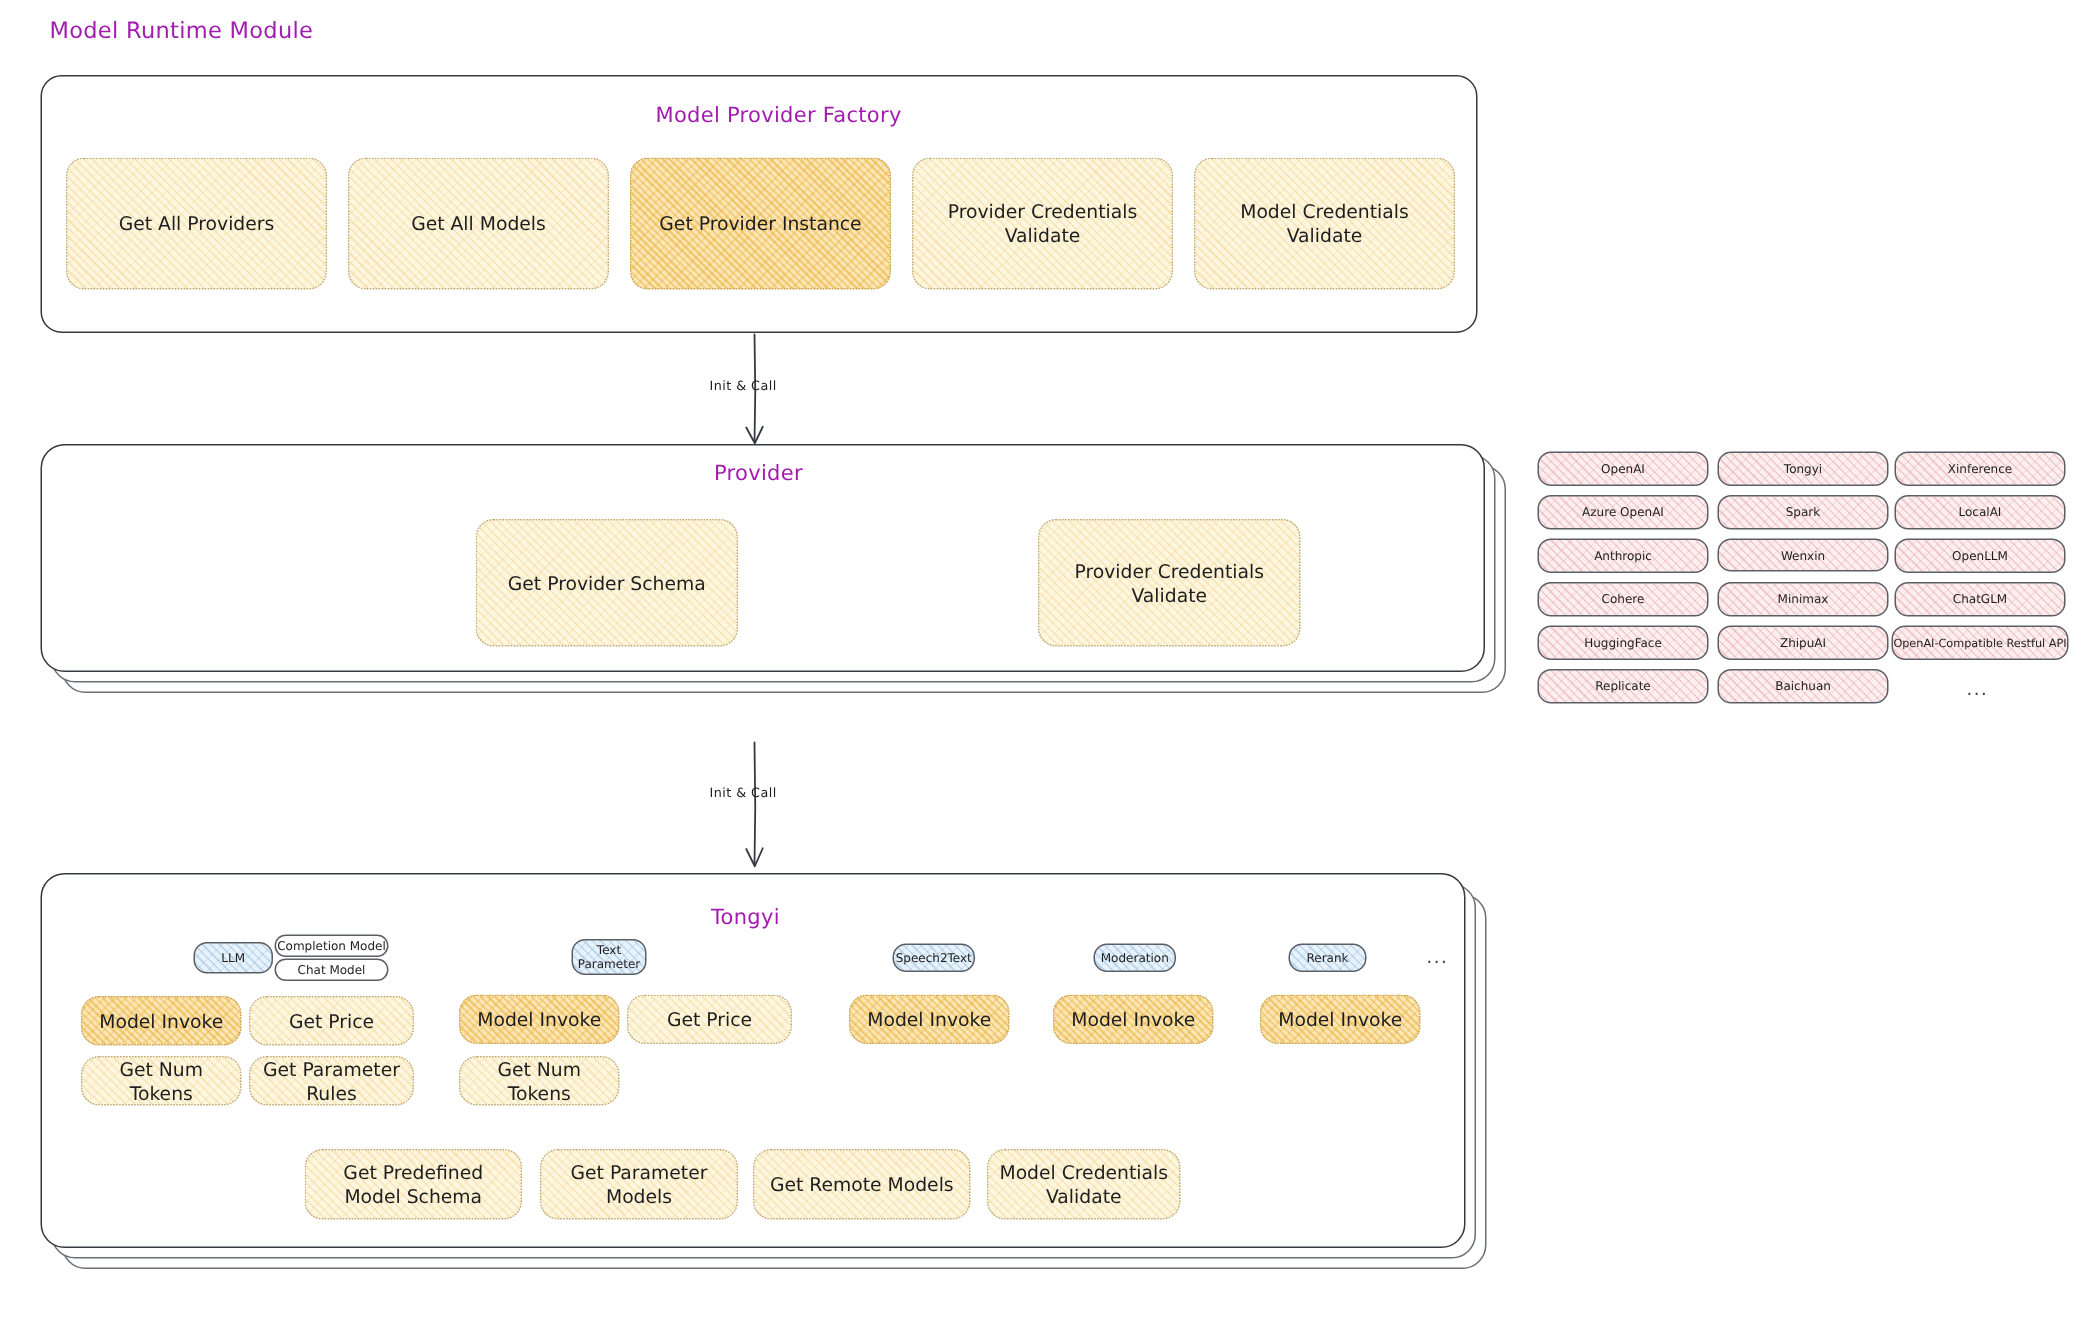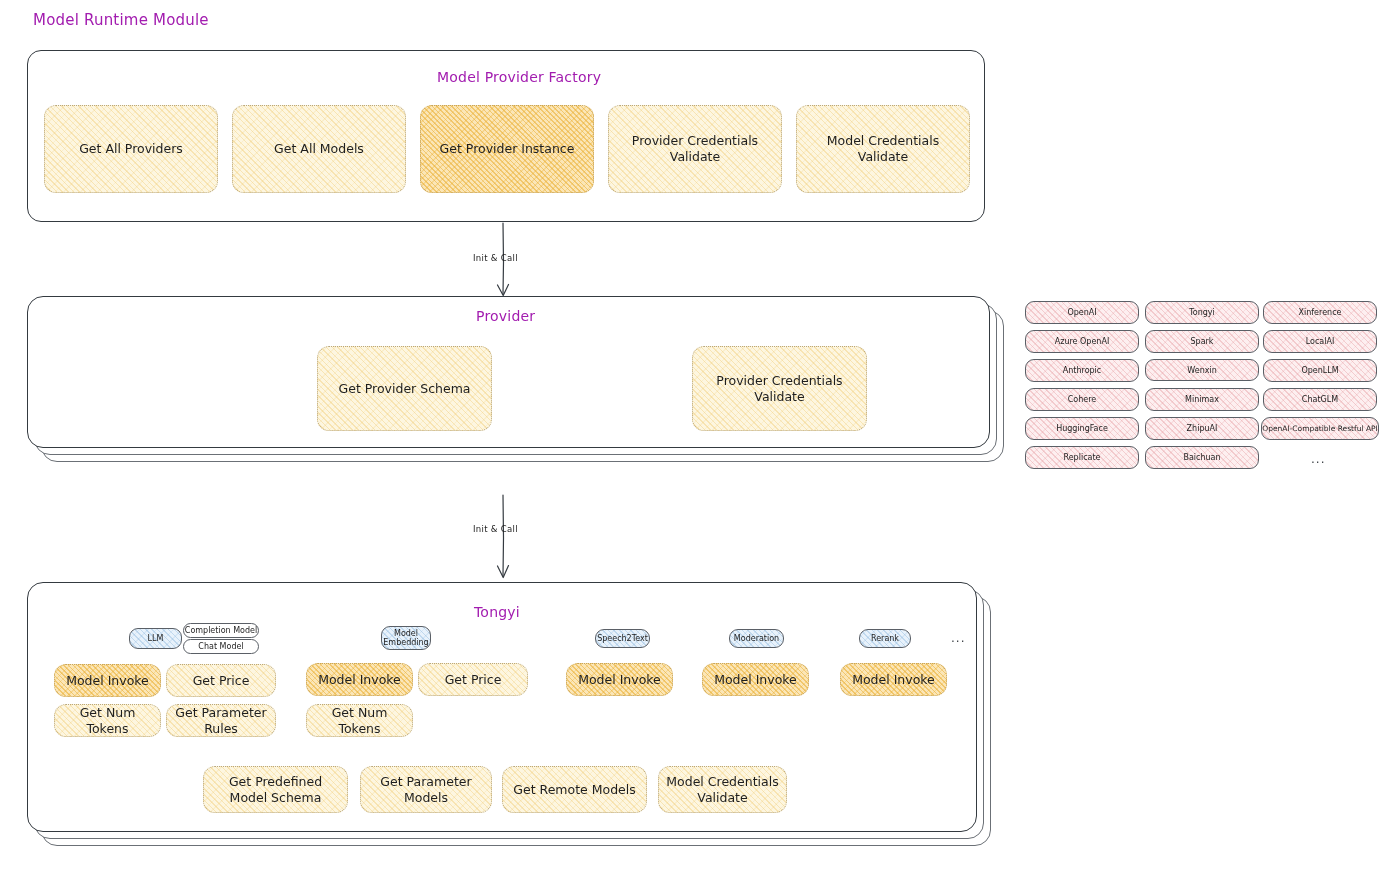--- a/index.html
+++ b/index.html
@@ -188,21 +188,21 @@
 
   <div class="badge blue" style="left:129px;top:628px;width:53px;height:21px;">LLM</div>
   <div class="badge" style="left:183px;top:623px;width:76px;height:15px;">Completion Model</div>
   <div class="badge" style="left:183px;top:639px;width:76px;height:15px;">Chat Model</div>
 
   <div class="op hl" style="left:54px;top:664px;width:107px;height:33px;">Model Invoke</div>
   <div class="op" style="left:166px;top:664px;width:110px;height:33px;">Get Price</div>
   <div class="op" style="left:54px;top:704px;width:107px;height:33px;">Get Num Tokens</div>
   <div class="op" style="left:166px;top:704px;width:110px;height:33px;">Get Parameter Rules</div>
 
-  <div class="badge blue" style="left:381px;top:626px;width:50px;height:24px;">Model Embedding</div>
+  <div class="badge blue" style="left:381px;top:626px;width:50px;height:24px;">Text Parameter</div>
 
   <div class="op hl" style="left:306px;top:663px;width:107px;height:33px;">Model Invoke</div>
   <div class="op" style="left:418px;top:663px;width:110px;height:33px;">Get Price</div>
   <div class="op" style="left:306px;top:704px;width:107px;height:33px;">Get Num Tokens</div>
 
   <div class="badge blue" style="left:595px;top:629px;width:55px;height:19px;">Speech2Text</div>
   <div class="op hl" style="left:566px;top:663px;width:107px;height:33px;">Model Invoke</div>
 
   <div class="badge blue" style="left:729px;top:629px;width:55px;height:19px;">Moderation</div>
   <div class="op hl" style="left:702px;top:663px;width:107px;height:33px;">Model Invoke</div>

